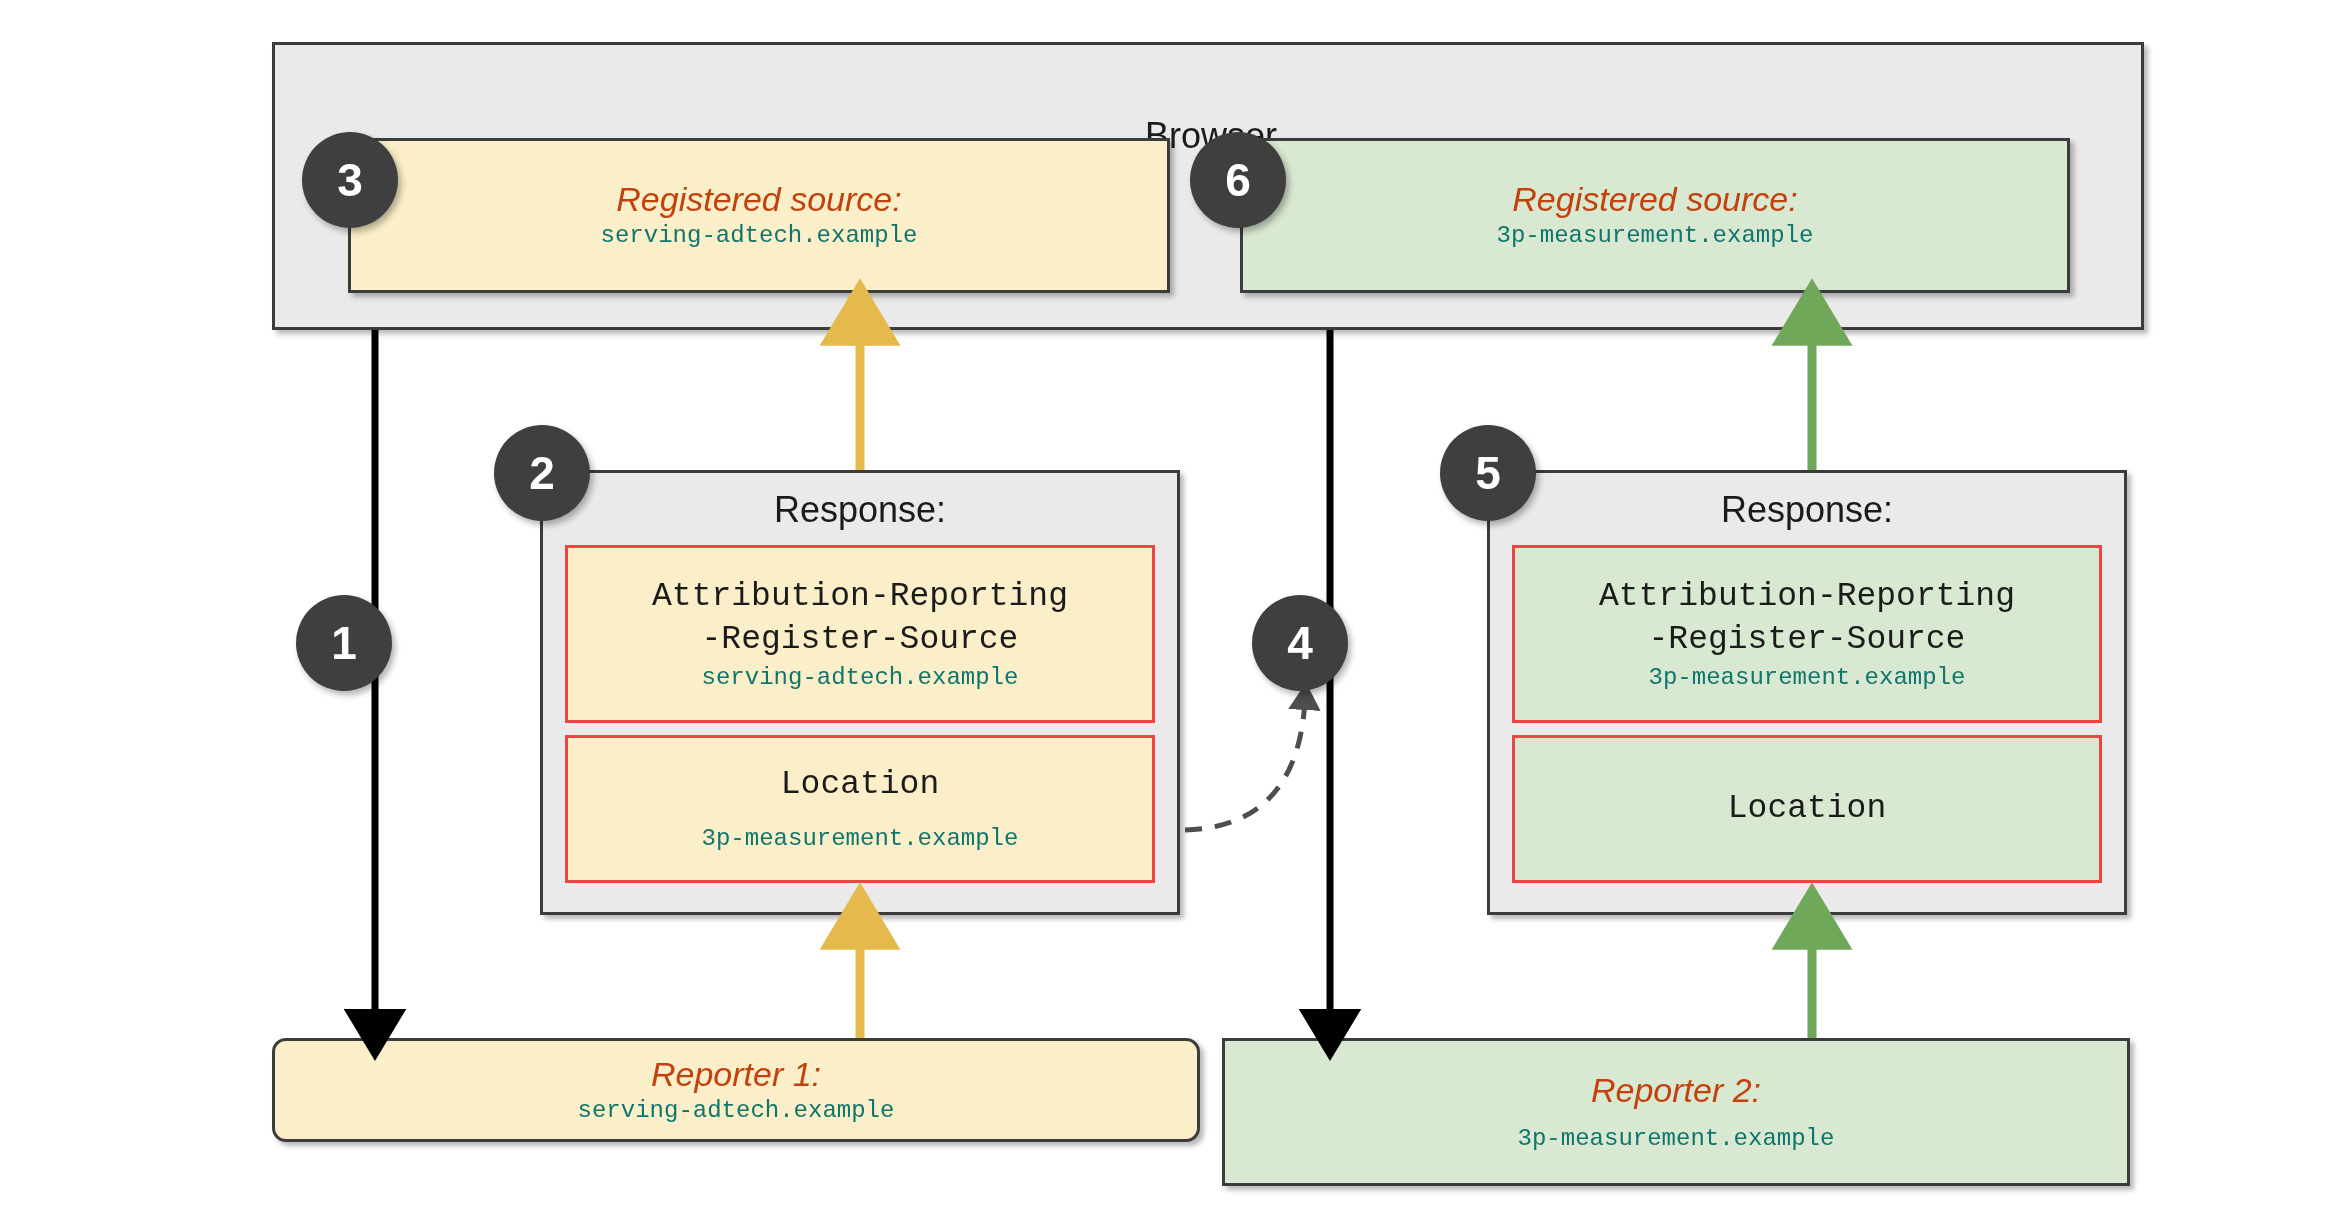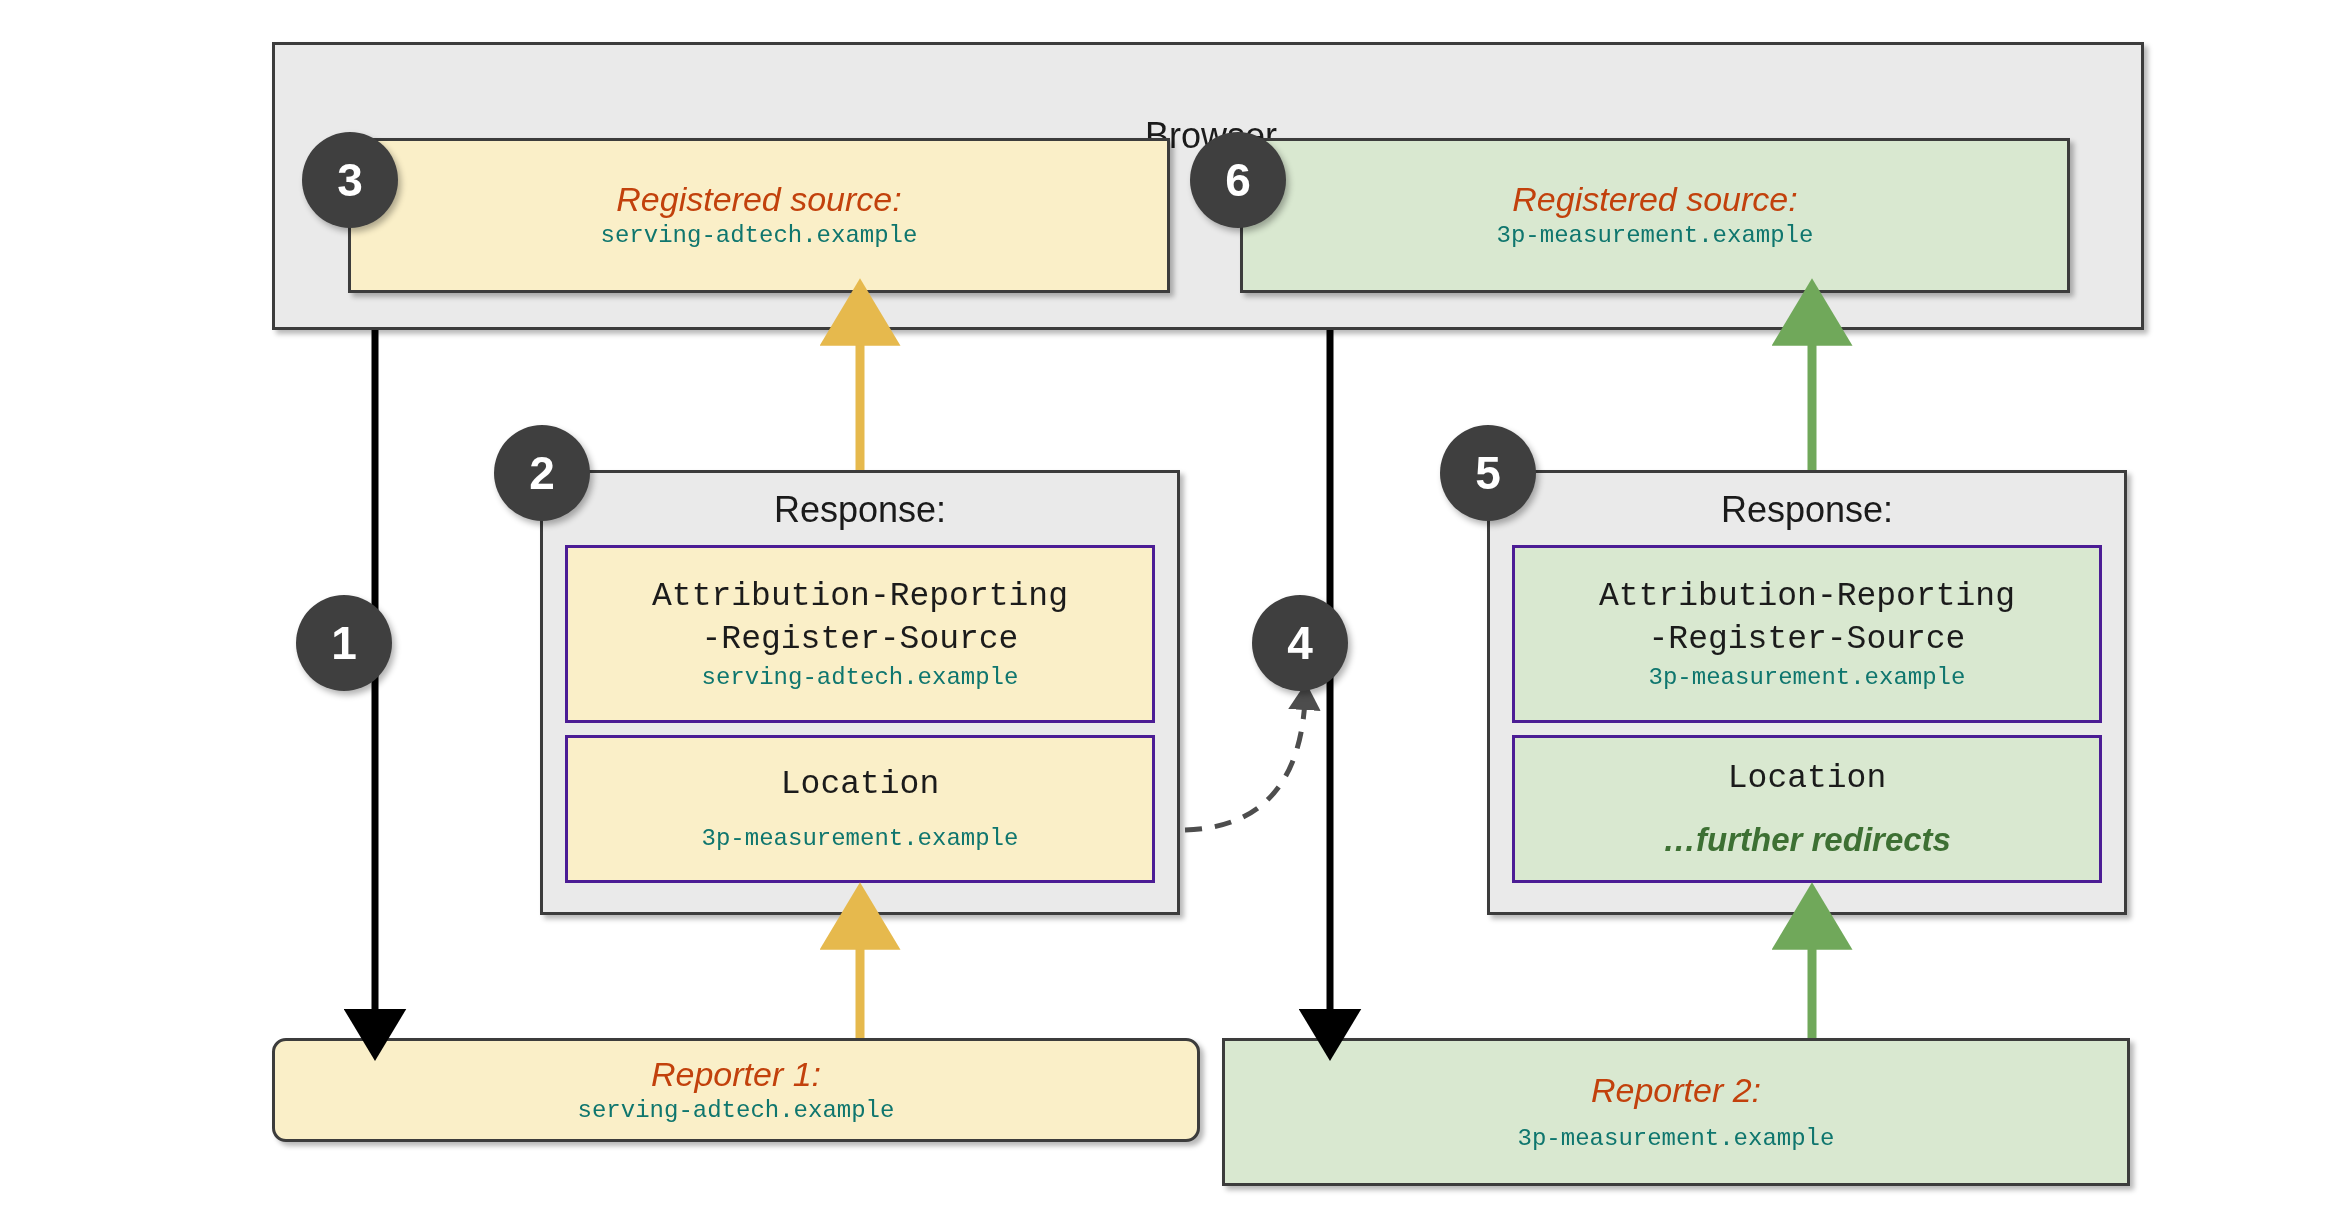--- a/index.html
+++ b/index.html
@@ -105,21 +105,21 @@
     padding-top: 16px;
   }
   .response-label {
     font-size: 36px;
     color: #1b1b1b;
     margin-bottom: 14px;
     font-family: "Liberation Sans", sans-serif;
   }
   .inner-card {
     box-sizing: border-box;
-    border: 3px solid #4c1d95;
+    border: 3px solid #ef4444;
     width: 590px;
     display: flex;
     flex-direction: column;
     align-items: center;
     justify-content: center;
   }
   .inner-card.yellow { background: #faefc8; }
   .inner-card.green  { background: #d9e8d0; }
   .card-tall  { height: 178px; margin-bottom: 12px; }
   .card-short { height: 148px; gap: 17px; }
@@ -231,21 +231,20 @@
 
   <div class="box grey" id="response-2">
     <div class="response-label">Response:</div>
     <div class="inner-card green card-tall">
       <div class="mono">Attribution-Reporting</div>
       <div class="mono">-Register-Source</div>
       <div class="mono-green">3p-measurement.example</div>
     </div>
     <div class="inner-card green card-short">
       <div class="mono">Location</div>
-      <div class="sans-green-ital">…further redirects</div>
     </div>
   </div>
 
   <div class="box yellow" id="reporter-1">
     <div class="title-sans">Reporter 1:</div>
     <div class="mono-green">serving-adtech.example</div>
   </div>
 
   <div class="box green" id="reporter-2">
     <div class="title-sans">Reporter 2:</div>

